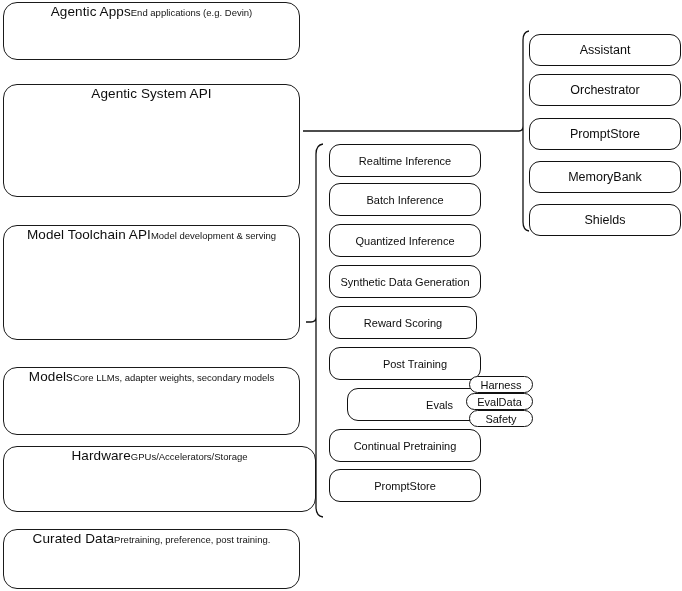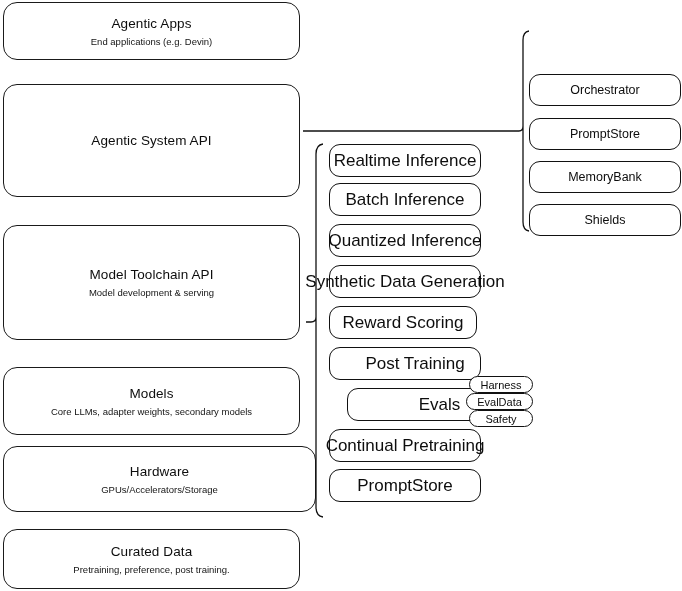--- a/index.html
+++ b/index.html
@@ -20,22 +20,22 @@
   }
 
   
   .box {
     position: absolute;
     box-sizing: border-box;
     border: 1.4px solid #1a1a1a;
     border-radius: 12px;
     background: #ffffff;
     display: flex;
-    flex-direction: column;
-    align-items: center;
+    flex-direction: row;
+    align-items: flex-start;
     justify-content: center;
     text-align: center;
     color: #0d0d0d;
   }
   .box .title {
     font-size: 13.5px;
     line-height: 17px;
     letter-spacing: 0.1px;
     white-space: nowrap;
   }
@@ -53,21 +53,21 @@
   
   .cap {
     position: absolute;
     box-sizing: border-box;
     border: 1.4px solid #111111;
     border-radius: 11px;
     background: #ffffff;
     display: flex;
     align-items: center;
     justify-content: center;
-    font-size: 17px;
+    font-size: 11px;
     color: #0d0d0d;
     white-space: nowrap;
   }
 
   
   .rcap {
     position: absolute;
     box-sizing: border-box;
     border: 1.4px solid #111111;
     border-radius: 11px;
@@ -201,20 +201,23 @@
   <div class="pill" style="left:469px; top:376px; width:64px; height:17px;">
     <span>Harness</span>
   </div>
   <div class="pill" style="left:466px; top:393px; width:67px; height:17px;">
     <span>EvalData</span>
   </div>
   <div class="pill" style="left:469px; top:410px; width:64px; height:17px;">
     <span>Safety</span>
   </div>
 
+  <div class="rcap" style="left:529px; top:34px; width:152px; height:32px;">
+    <span>Assistant</span>
+  </div>
   <div class="rcap" style="left:529px; top:74px; width:152px; height:32px;">
     <span>Orchestrator</span>
   </div>
   <div class="rcap" style="left:529px; top:118px; width:152px; height:32px;">
     <span>PromptStore</span>
   </div>
   <div class="rcap" style="left:529px; top:161px; width:152px; height:32px;">
     <span>MemoryBank</span>
   </div>
   <div class="rcap" style="left:529px; top:204px; width:152px; height:32px;">

